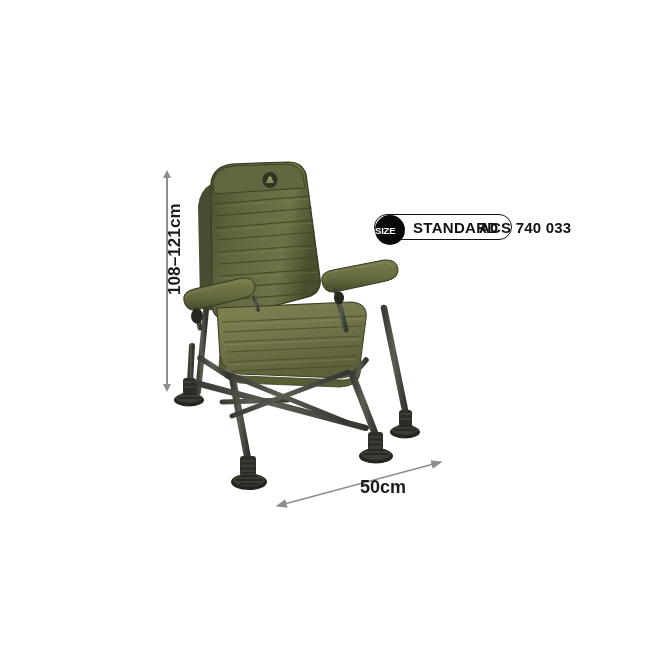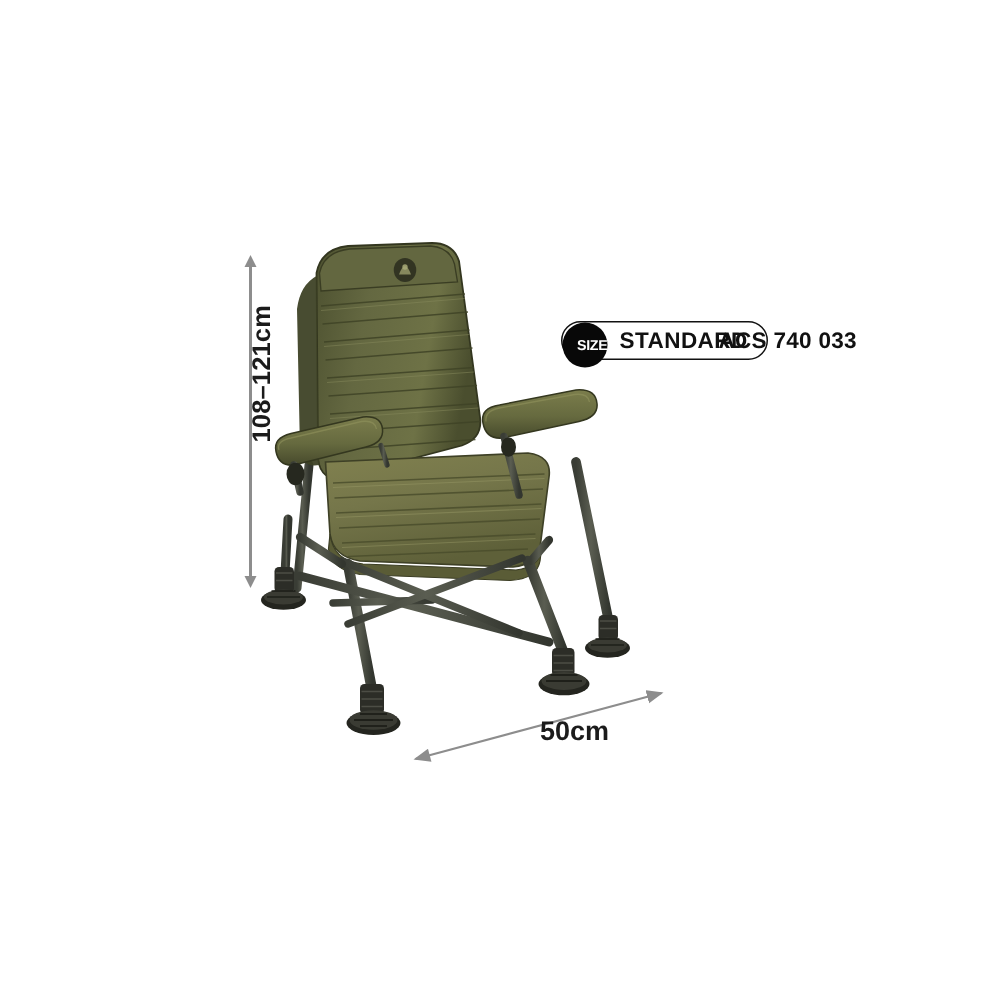--- a/index.html
+++ b/index.html
@@ -42,21 +42,21 @@
   .badge{position:absolute;left:360px;top:212px;height:30px;display:flex;align-items:center;}
   .badge-pill{
     position:relative;height:26px;box-sizing:border-box;
     border:1.8px solid #111;border-radius:14px;
     background:#fff;display:flex;align-items:center;
     padding:0 13px 0 38px;margin-left:14px;
   }
   .badge-pill-text{font-size:15px;font-weight:bold;color:#111;letter-spacing:.3px;}
   .badge-circle{
     position:absolute;left:0;top:0;width:30px;height:30px;border-radius:50%;
-    background:#080808;display:flex;align-items:center;justify-content:flex-end;z-index:2;
+    background:#080808;display:flex;align-items:center;justify-content:flex-start;z-index:2;
   }
   .badge-circle-text{font-size:9.5px;font-weight:bold;color:#fff;letter-spacing:-.2px;}
   .badge-code{
     position:absolute;left:479px;top:219px;
     font-size:15px;font-weight:bold;color:#111;letter-spacing:.2px;white-space:nowrap;
   }
 
   
   .chair{position:absolute;left:170px;top:160px;width:270px;height:350px;}
   .chair svg{display:block;overflow:visible;}

